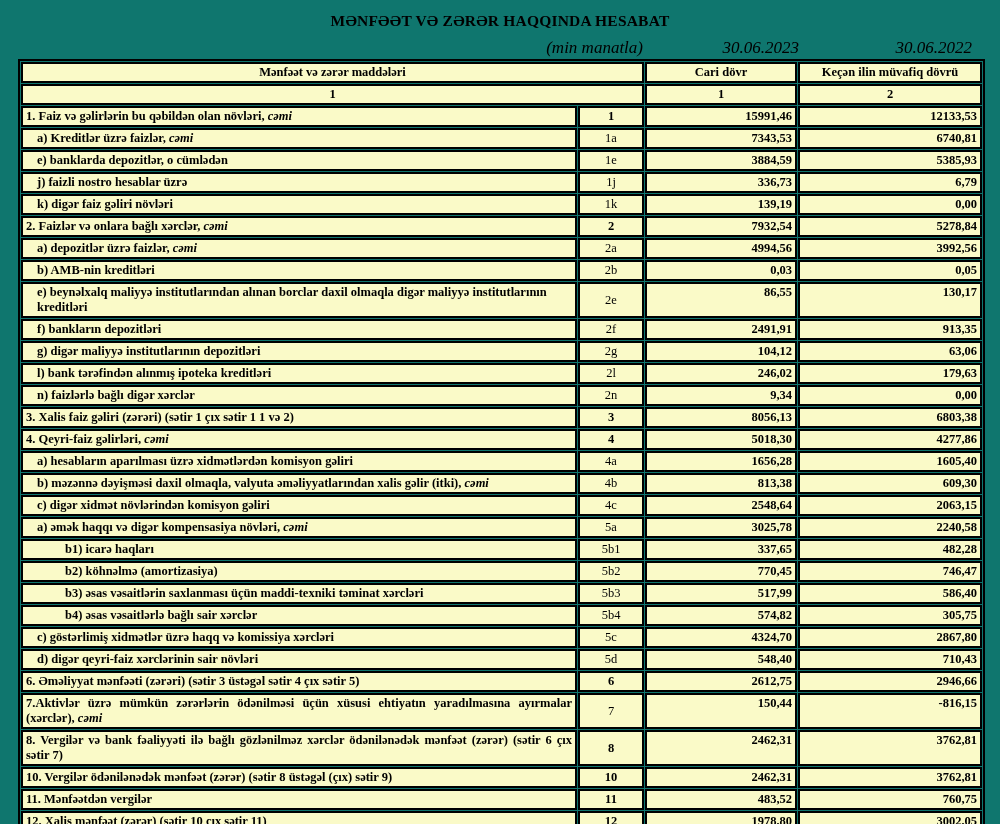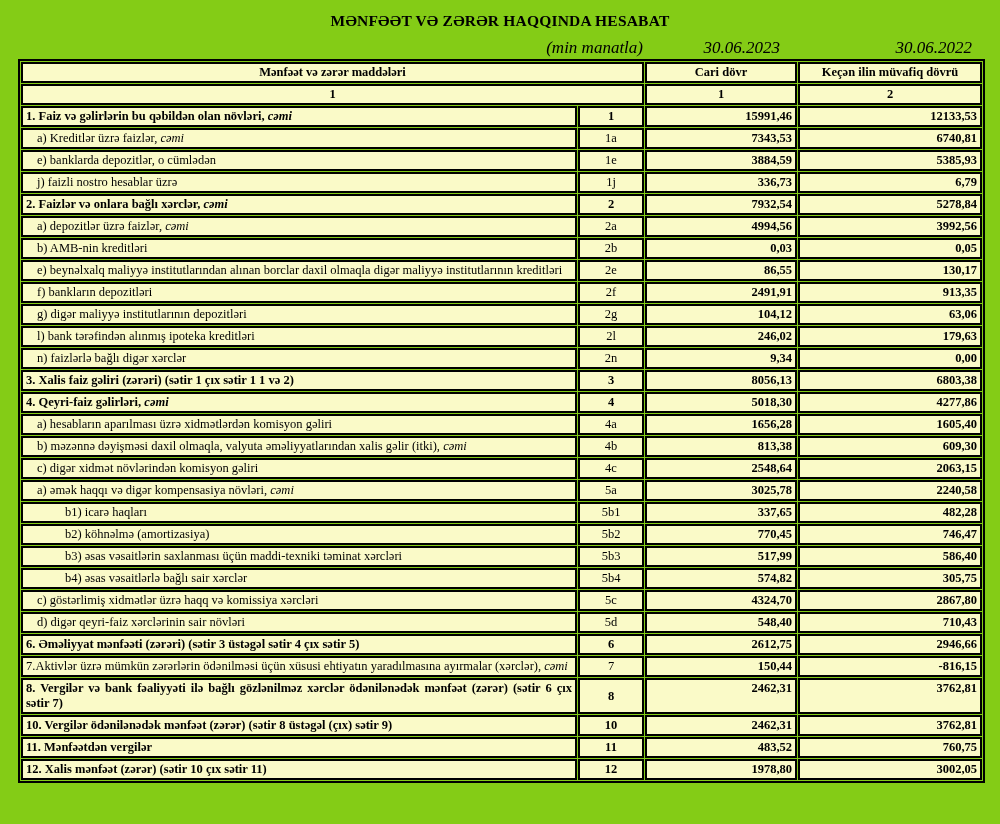--- a/index.html
+++ b/index.html
@@ -5,21 +5,21 @@
   html, body {
     margin: 0;
     padding: 0;
     background: #ffffff;
     font-family: "Liberation Serif", serif;
     color: #000;
   }
   .page {
     width: 1000px;
     height: 824px;
-    background: #84cc16;
+    background: #0f766e;
     position: relative;
     box-sizing: border-box;
   }
   .doc {
     position: absolute;
     left: 18px;
     top: 10px;
     width: 964px;
   }
   .title {
@@ -29,21 +29,21 @@
     letter-spacing: 0.2px;
     margin: 2px 0 10px 0;
   }
   .meta-line {
     position: relative;
     height: 19px;
     font-style: italic;
     font-size: 17px;
   }
   .meta-unit      { position: absolute; right: 339px; bottom: 1px; }
-  .meta-date-cur  { position: absolute; right: 202px; bottom: 1px; }
+  .meta-date-cur  { position: absolute; right: 183px; bottom: 1px; }
   .meta-date-prev { position: absolute; right: 10px;     bottom: 1px; }
 
   table.report {
     border-collapse: separate;
     border-spacing: 1px;
     border: 2px solid #000;
     table-layout: fixed;
     width: 964px;
   }
   table.report td, table.report th {
@@ -58,21 +58,21 @@
   col.c-label { width: 556px; }
   col.c-code  { width: 66px;  }
   col.c-cur   { width: 152px; }
   col.c-prev  { width: 184px; }
 
   th.h-cell {
     font-weight: bold;
     font-size: 13px;
     padding: 2px 2px;
   }
-  td.cell-label { text-align: left; vertical-align: middle; padding-left: 4px; }
+  td.cell-label { text-align: left; vertical-align: middle; padding-left: 4px; font-weight: bold; }
   td.cell-code  { text-align: center; vertical-align: middle; }
   td.cell-val   { text-align: right; vertical-align: top; font-weight: bold; padding-right: 3px; }
 
   tr.r-bold td.cell-label, tr.r-bold td.cell-code { font-weight: bold; }
   td.cell-label.ind1 { padding-left: 14px; }
   td.cell-label.ind2 { padding-left: 42px; }
   td.cell-label.just { text-align: justify; margin-top: 21px; }
   .sfx { font-style: italic; }
 </style>
 </head>
@@ -126,20 +126,26 @@
             <td class="cell-code">1e</td>
             <td class="cell-val">3884,59</td>
             <td class="cell-val">5385,93</td>
           </tr>
           <tr>
             <td class="cell-label ind1"><span>j) faizli nostro hesablar üzrə</span></td>
             <td class="cell-code">1j</td>
             <td class="cell-val">336,73</td>
             <td class="cell-val">6,79</td>
           </tr>
+          <tr>
+            <td class="cell-label ind1"><span>k) digər faiz gəliri növləri</span></td>
+            <td class="cell-code">1k</td>
+            <td class="cell-val">139,19</td>
+            <td class="cell-val">0,00</td>
+          </tr>
           <tr class="r-bold">
             <td class="cell-label"><span>2. Faizlər və onlara bağlı xərclər, </span><span class="sfx">cəmi</span></td>
             <td class="cell-code">2</td>
             <td class="cell-val">7932,54</td>
             <td class="cell-val">5278,84</td>
           </tr>
           <tr>
             <td class="cell-label ind1"><span>a) depozitlər üzrə faizlər, </span><span class="sfx">cəmi</span></td>
             <td class="cell-code">2a</td>
             <td class="cell-val">4994,56</td>

